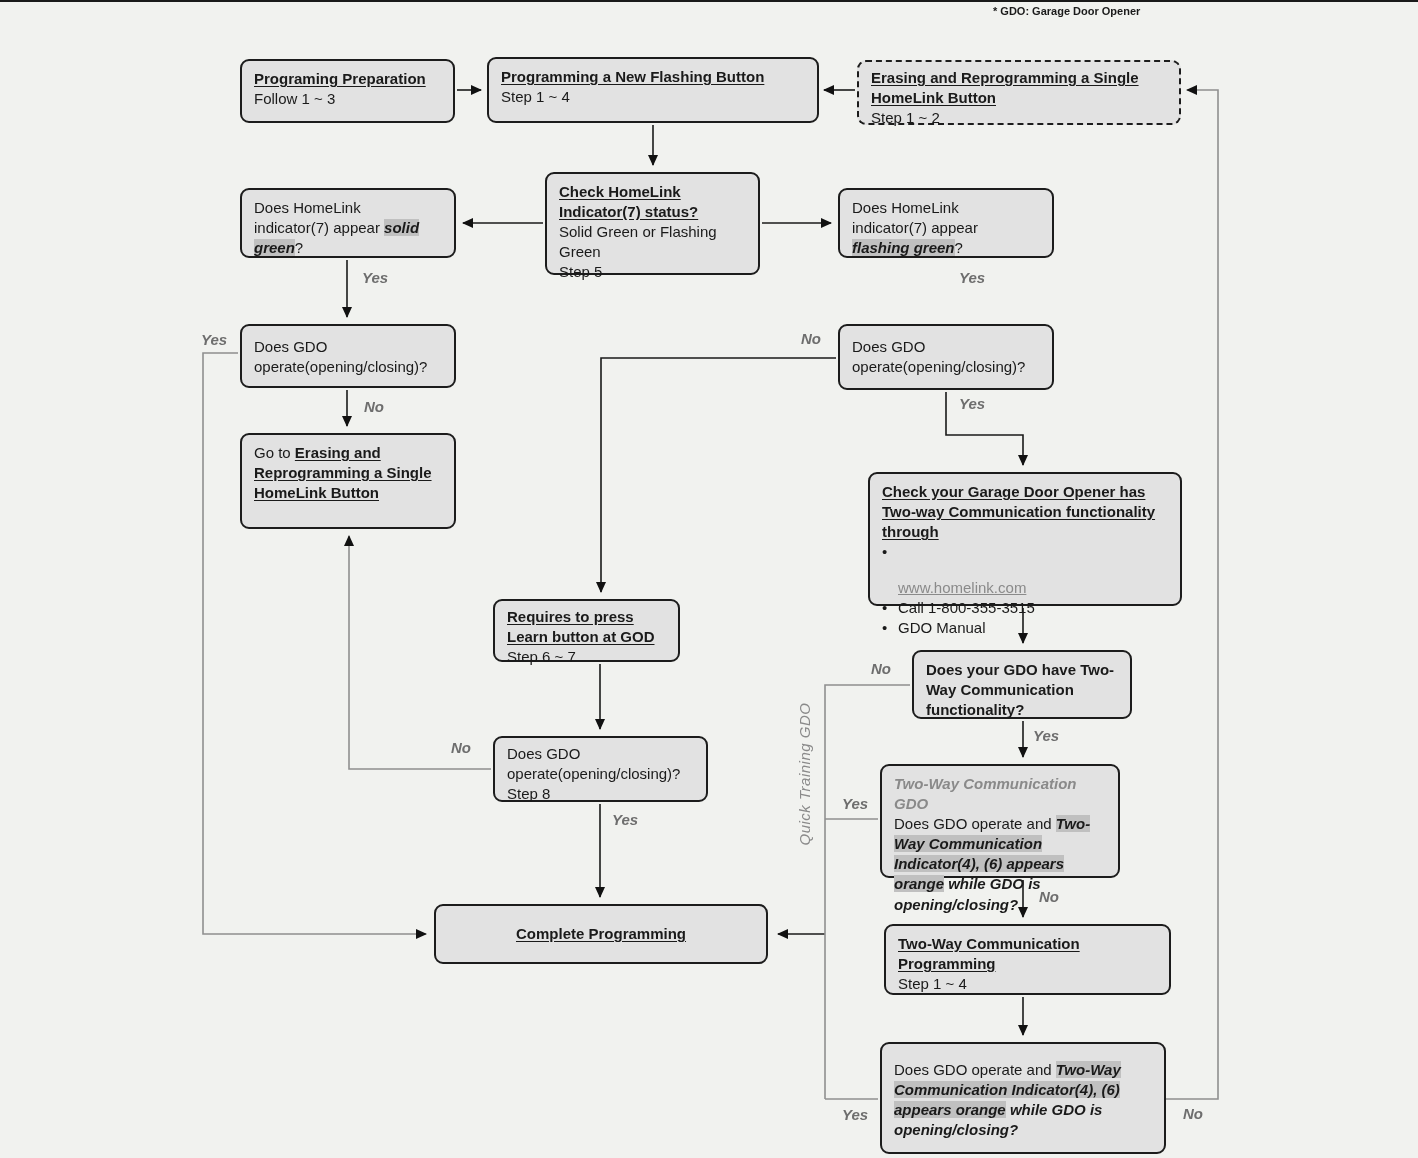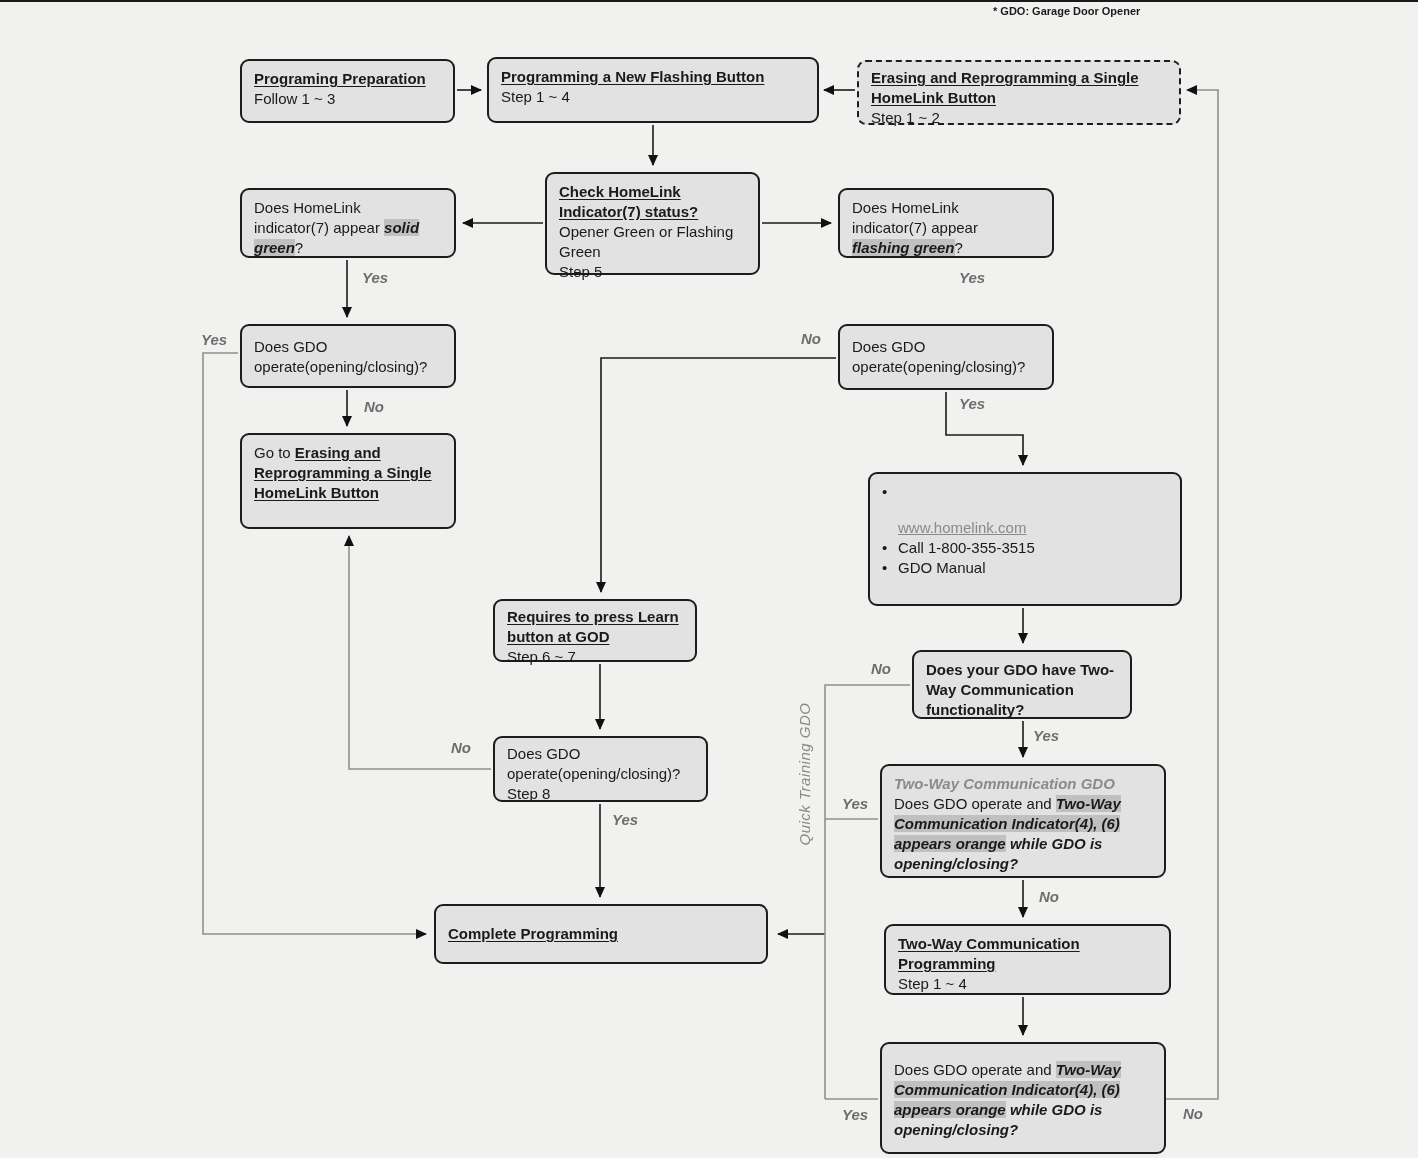--- a/index.html
+++ b/index.html
@@ -13,21 +13,21 @@
     position:absolute;box-sizing:border-box;
     background:#e2e2e2;border:2px solid #1c1c1c;border-radius:9px;
     padding:8px 12px;font-size:15px;line-height:1.34;
   }
   .box.dashed{border-style:dashed;}
   .tt{font-weight:bold;text-decoration:underline;text-underline-offset:2px;}
   .hl{background:#c0c0c0;font-weight:bold;font-style:italic;}
   .bi{font-weight:bold;font-style:italic;}
   .gray-head{color:#8a8a8a;font-weight:bold;font-style:italic;}
   .linkish{color:#8a8a8a;text-decoration:underline;margin-top:36px;}
-  .center-box{display:flex;align-items:center;text-align:center;}
+  .center-box{display:flex;align-items:center;justify-content:center;text-align:center;}
   .edge-label{
     position:absolute;transform:translate(-50%,-50%);
     font-size:15px;font-weight:bold;font-style:italic;color:#6e6e6e;white-space:nowrap;
   }
   .rot-label{
     position:absolute;transform:translate(-50%,-50%) rotate(-90deg);
     font-size:15px;font-style:italic;color:#8a8a8a;white-space:nowrap;letter-spacing:0.5px;
   }
   .note{
     position:absolute;font-size:11px;font-weight:bold;white-space:nowrap;
@@ -86,21 +86,21 @@
     <div><span>Step 1 ~ 4</span></div>
   </div>
 
   <div class="box dashed" style="left:857px;top:58px;width:324px;height:65px;padding-top:6px;">
     <div><span class="tt">Erasing and Reprogramming a Single HomeLink Button</span></div>
     <div><span>Step 1 ~ 2</span></div>
   </div>
 
   <div class="box" style="left:545px;top:170px;width:215px;height:103px;">
     <span class="tt">Check HomeLink Indicator(7) status?</span>
-    <div><span>Opener Green or Flashing Green</span></div>
+    <div><span>Solid Green or Flashing Green</span></div>
     <div><span>Step 5</span></div>
   </div>
 
   <div class="box" style="left:240px;top:186px;width:216px;height:70px;padding-right:16px;">
     <span>Does HomeLink indicator(7) appear </span><span class="hl">solid green</span><span>?</span>
   </div>
 
   <div class="box" style="left:838px;top:186px;width:216px;height:70px;padding-right:28px;">
     <span>Does HomeLink indicator(7) appear </span><span class="hl">flashing green</span><span>?</span>
   </div>
@@ -111,53 +111,54 @@
 
   <div class="box" style="left:240px;top:431px;width:216px;height:96px;">
     <span>Go to </span><span class="tt">Erasing and Reprogramming a Single HomeLink Button</span>
   </div>
 
   <div class="box" style="left:838px;top:322px;width:216px;height:66px;padding-top:11px;">
     <span>Does GDO operate(opening/closing)?</span>
   </div>
 
   <div class="box" style="left:868px;top:470px;width:314px;height:134px;">
+    <div><span class="tt">Check your Garage Door Opener has Two-way Communication functionality through</span></div>
     <div class="bullet-row">
       <span class="bullet-dot">•</span>
       <span class="linkish">www.homelink.com</span>
     </div>
     <div class="bullet-row">
       <span class="bullet-dot">•</span>
       <span>Call 1-800-355-3515</span>
     </div>
     <div class="bullet-row">
       <span class="bullet-dot">•</span>
       <span>GDO Manual</span>
     </div>
   </div>
 
   <div class="box" style="left:912px;top:648px;width:220px;height:69px;font-weight:bold;">
     <span>Does your GDO have Two-Way Communication functionality?</span>
   </div>
 
-  <div class="box" style="left:880px;top:762px;width:286px;height:114px;">
+  <div class="box" style="left:880px;top:762px;width:240px;height:114px;">
     <div><span class="gray-head">Two-Way Communication GDO</span></div>
     <span>Does GDO operate and </span><span class="hl">Two-Way Communication Indicator(4), (6) appears orange</span><span class="bi"> while GDO is opening/closing?</span>
   </div>
 
   <div class="box" style="left:884px;top:922px;width:287px;height:71px;">
     <div><span class="tt">Two-Way Communication Programming</span></div>
     <div><span>Step 1 ~ 4</span></div>
   </div>
 
   <div class="box" style="left:880px;top:1040px;width:286px;height:112px;padding-top:16px;">
     <span>Does GDO operate and </span><span class="hl">Two-Way Communication Indicator(4), (6) appears orange</span><span class="bi"> while GDO is opening/closing?</span>
   </div>
 
-  <div class="box" style="left:493px;top:597px;width:204px;height:63px;padding-top:6px;">
+  <div class="box" style="left:493px;top:597px;width:187px;height:63px;padding-top:6px;">
     <span class="tt">Requires to press Learn button at GOD</span>
     <div><span>Step 6 ~ 7</span></div>
   </div>
 
   <div class="box" style="left:493px;top:734px;width:215px;height:66px;padding-top:6px;">
     <span>Does GDO operate(opening/closing)?</span>
     <div><span>Step 8</span></div>
   </div>
 
   <div class="box center-box" style="left:434px;top:902px;width:334px;height:60px;">

